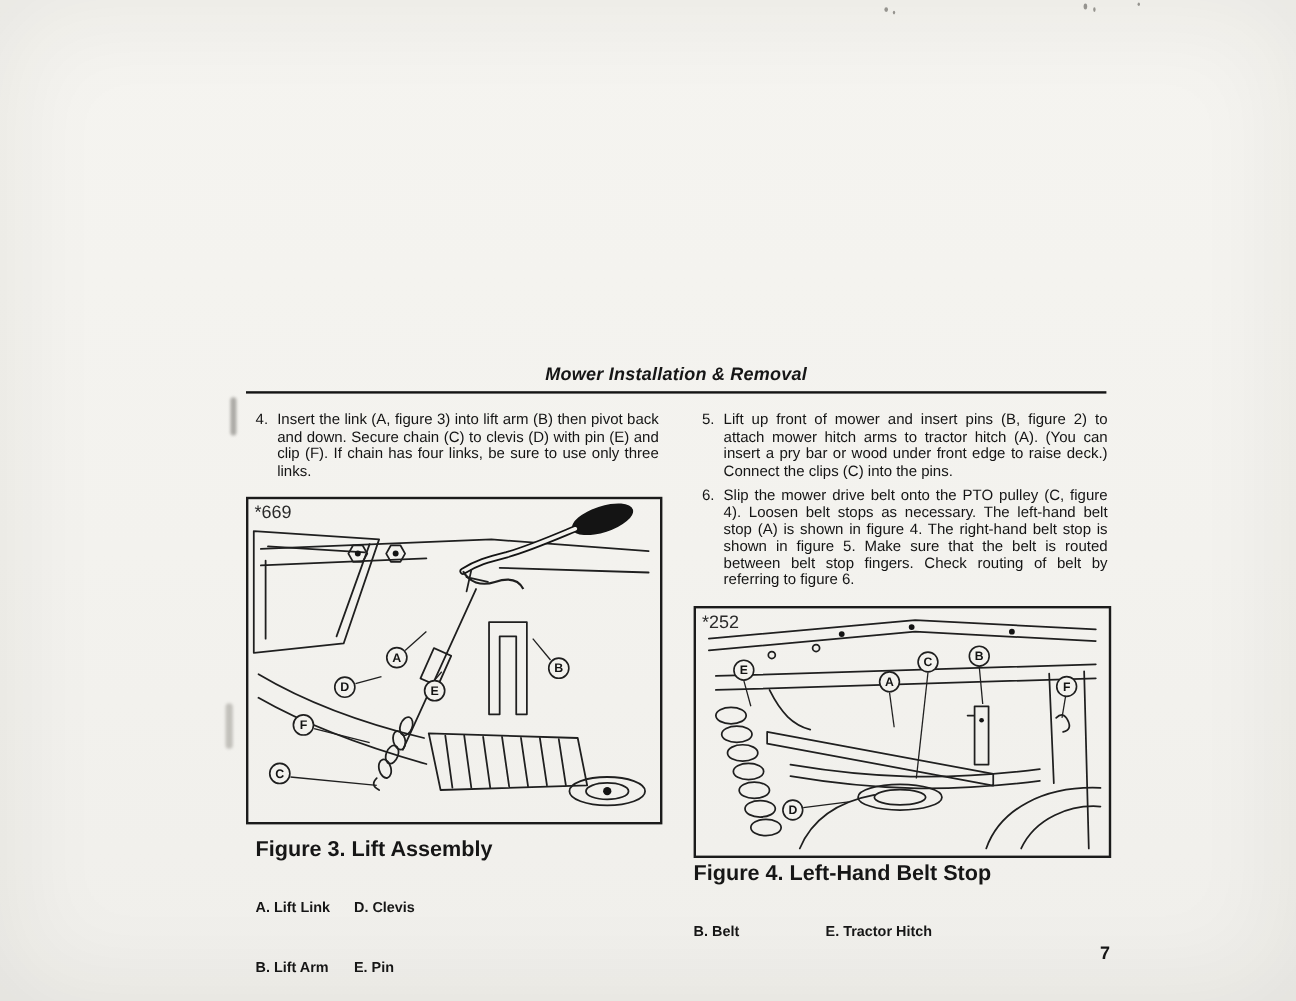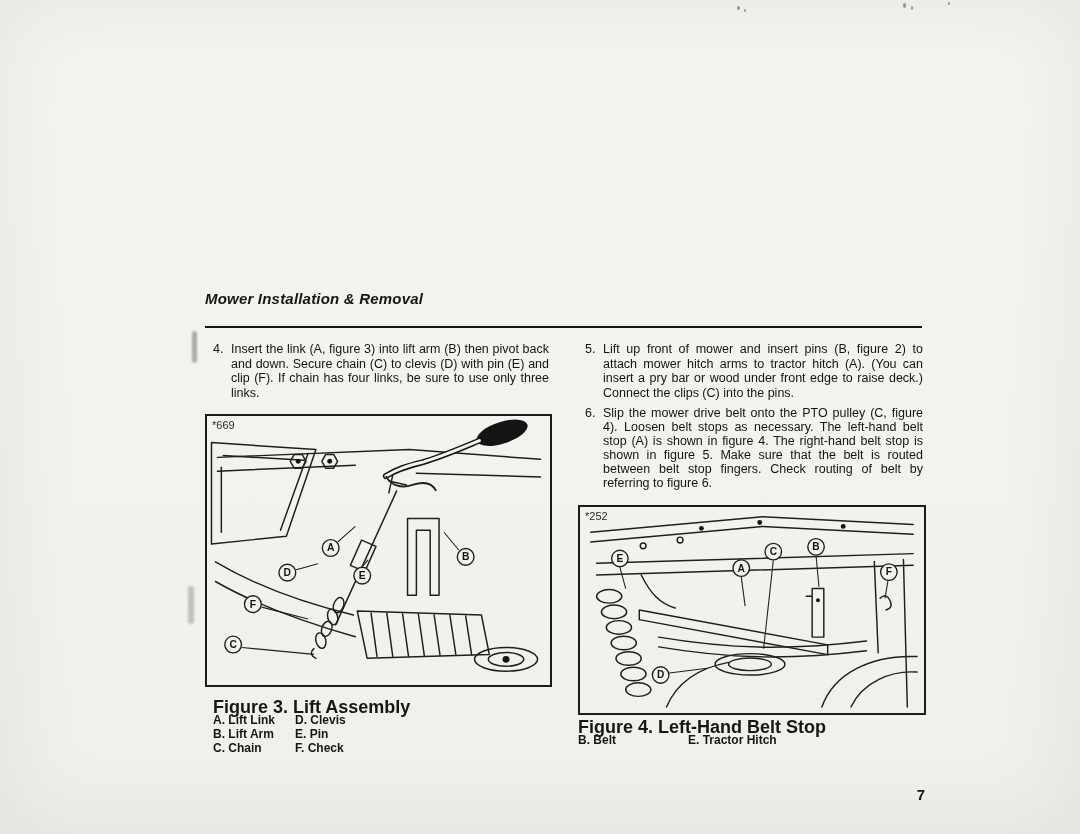--- a/index.html
+++ b/index.html
@@ -13,45 +13,45 @@
   .smudge{position:absolute; border-radius:3px; filter:blur(1.2px);}
   .sm1{left:192px; top:331px; width:5px; height:32px; background:#55534e; opacity:.45;}
   .sm2{left:188px; top:586px; width:6px; height:38px; background:#6a675f; opacity:.35;}
   .dot{position:absolute; background:#4c4a45; border-radius:50%; opacity:.55;}
   .d1{left:737px; top:6px; width:3px; height:4px;}
   .d2{left:744px; top:9px; width:2px; height:3px;}
   .d3{left:903px; top:3px; width:3px; height:5px;}
   .d4{left:911px; top:6px; width:2px; height:4px;}
   .d5{left:948px; top:2px; width:2px; height:3px;}
 
-  .hdr-title{position:absolute; left:205px; top:290px; width:717px; text-align:left;
+  .hdr-title{position:absolute; left:205px; top:304px; width:717px; text-align:center;
     font-size:15px; font-weight:bold; font-style:italic; letter-spacing:.2px;}
   .hdr-rule{position:absolute; left:205px; top:326px; width:717px; height:2px; background:#141414;}
 
   .step{position:absolute; display:flex; font-size:12.5px; line-height:14.5px;
     color:#141414; text-align:justify;}
   .step-num{flex:0 0 18px; text-align:left;}
   .step-text{flex:1;}
   #step4{left:213px; top:342px; width:336px;}
   #step5{left:585px; top:342px; width:338px;}
   #step6{left:585px; top:406px; width:338px; line-height:14px;}
 
   .fig-box{position:absolute; border:2px solid #1b1b1b; background:transparent;}
   #fig3{left:205px; top:414px; width:343px; height:269px;}
   #fig4{left:578px; top:505px; width:344px; height:206px;}
-  .photo-ref{position:absolute; top:3px; left:5px; font-size:11px; color:#2a2a2a;}
+  .photo-ref{position:absolute; top:3px; left:5px; font-size:15px; color:#2a2a2a;}
 
   .fig-caption{position:absolute; font-size:18px; font-weight:bold;}
   #fig3-cap{left:213px; top:697px;}
   #fig4-cap{left:578px; top:717px;}
 
   .legend{position:absolute; font-size:12px; font-weight:bold; line-height:14px;}
   #fig3-leg{left:213px; top:713px; width:300px;}
   #fig4-leg{left:578px; top:733px; width:330px;}
-  .legend-row{display:grid;}
+  .legend-row{display:grid;margin-top:36px;}
   #fig3-leg .legend-row{grid-template-columns:82px 1fr;}
   #fig4-leg .legend-row{grid-template-columns:110px 1fr;}
 
   .page-num{position:absolute; left:895px; top:786px; width:30px; text-align:right;
     font-size:15px; font-weight:bold;}
 
   
   svg{position:absolute; left:0; top:0;}
   .ln path, .ln rect, .ln ellipse{fill:none; stroke:#1f1f1f; stroke-width:1.5;
     stroke-linecap:round; stroke-linejoin:round;}

